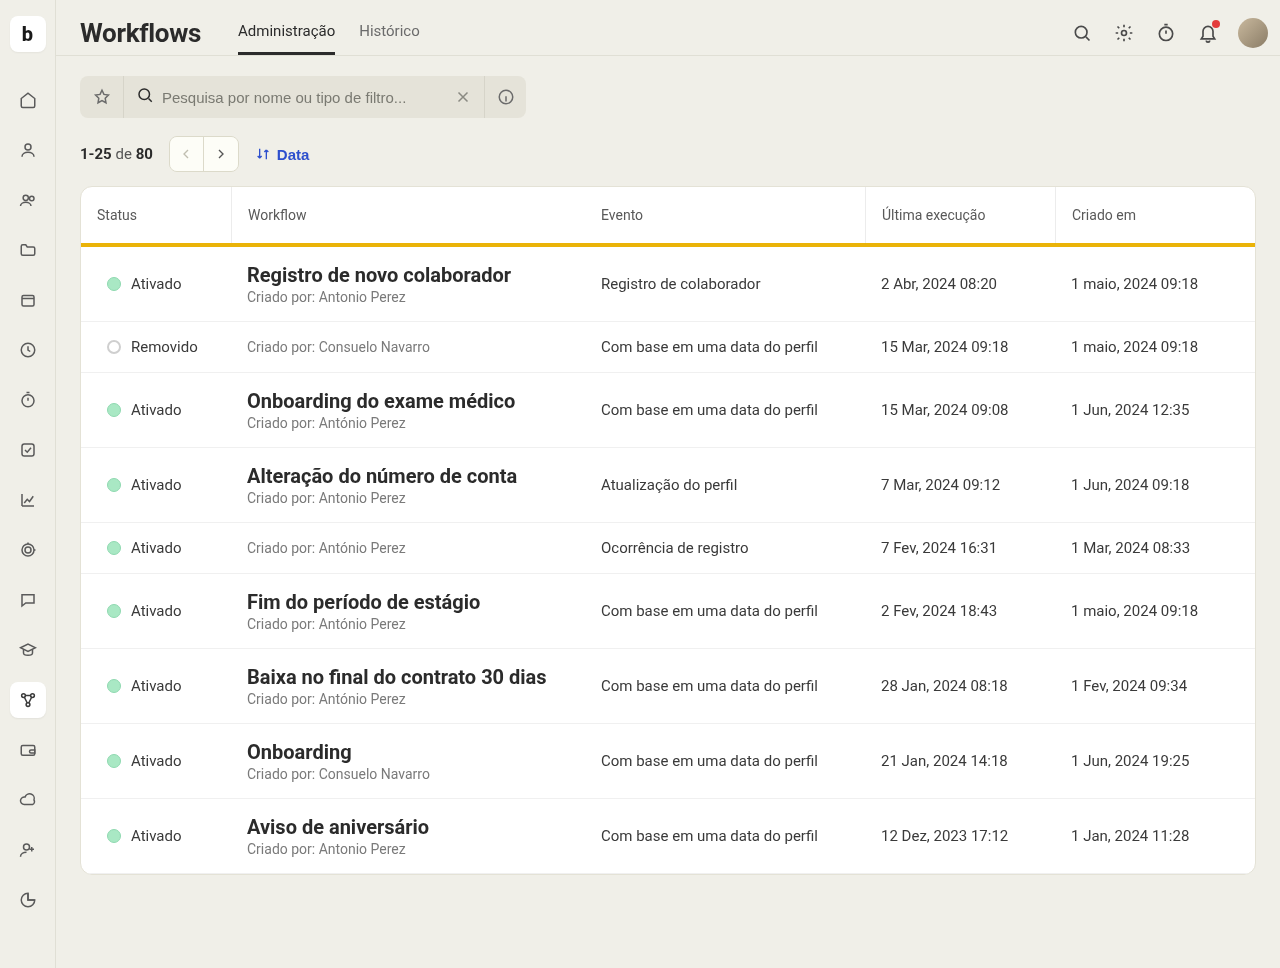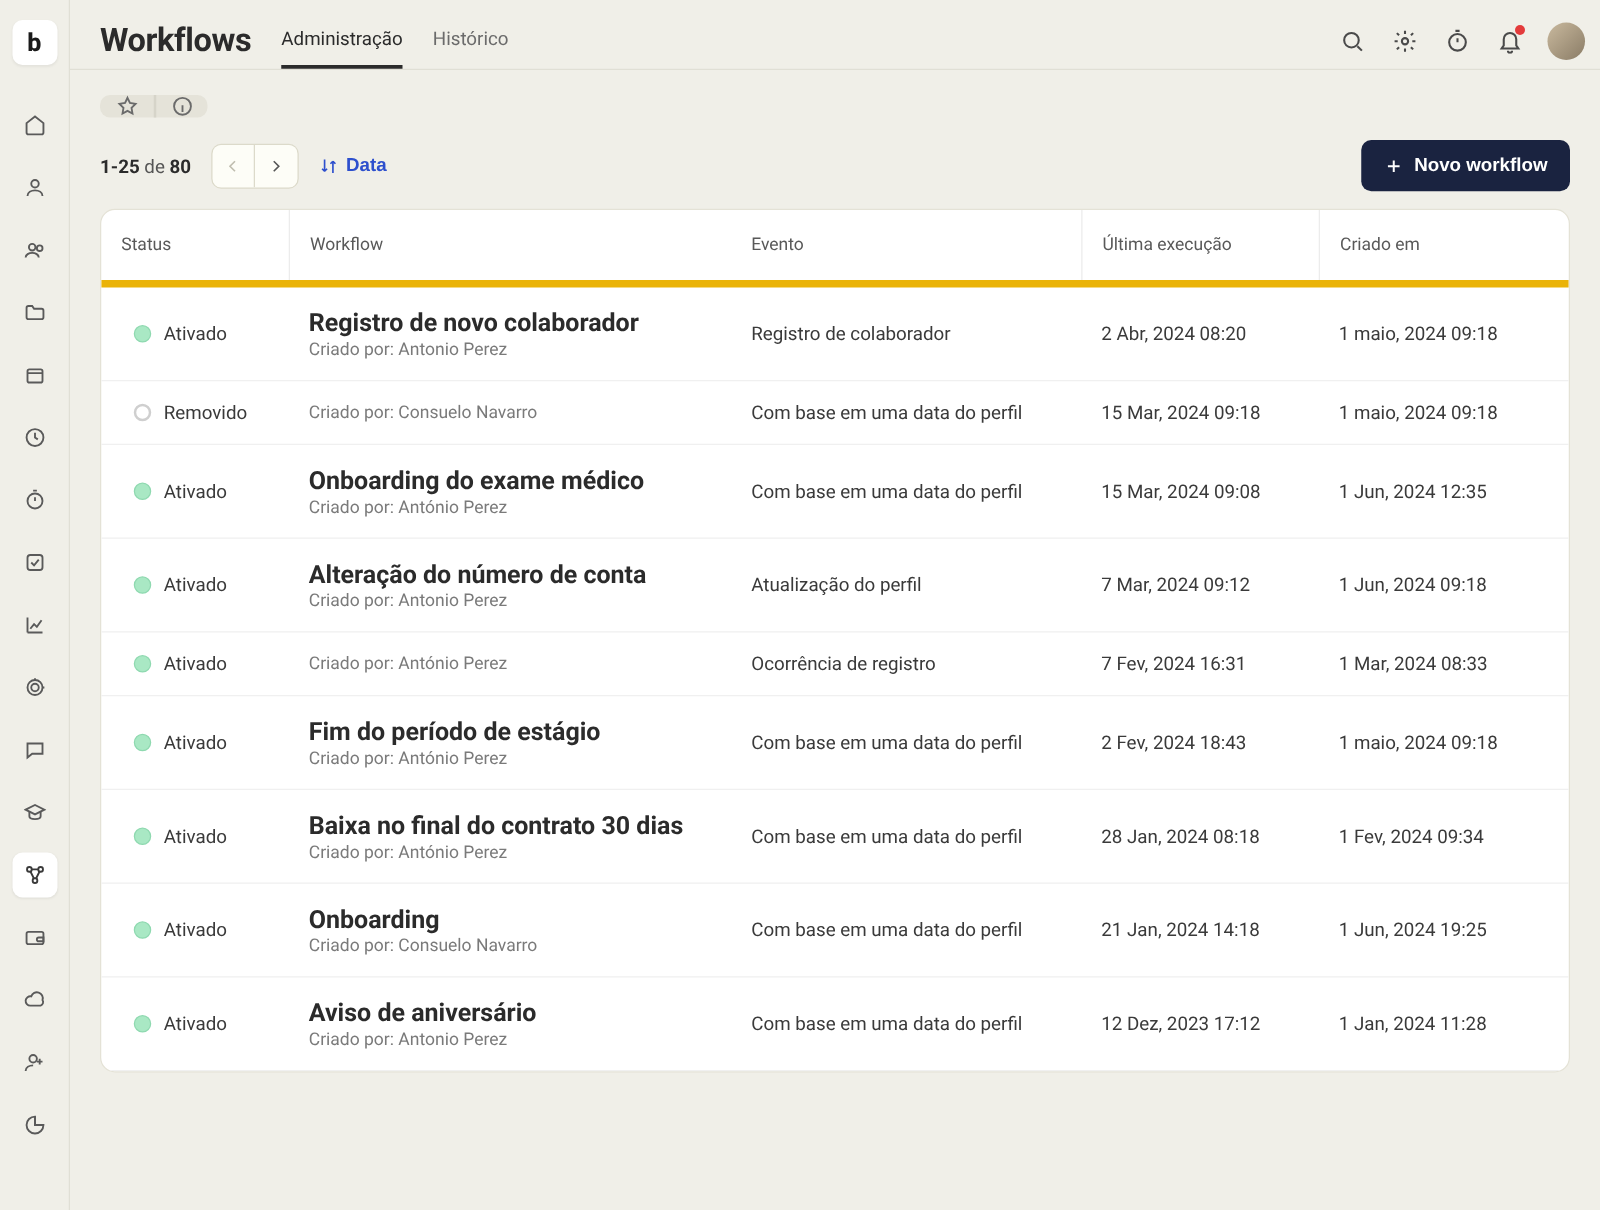--- a/index.html
+++ b/index.html
@@ -55,21 +55,21 @@
 .main {
   margin-left: 56px;
   padding: 0;
 }
 
 
 .header {
   display: flex;
   align-items: center;
   padding: 10px 12px 0 24px;
-  gap: 24px;
+  gap: 37px;
 }
 .header-title { font-size: 26px; font-weight: 700; color: #2b2b2b; letter-spacing: -0.3px;}
 .tabs { display: flex; gap: 24px; align-items: flex-end; }
 .tab {
   font-size: 15px;
   color: #6b6b6b;
   padding: 12px 0 12px 0;
   cursor: pointer;
   border-bottom: 3px solid transparent;
 }
@@ -170,21 +170,21 @@
 
 .table-wrap {
   margin: 0 24px 24px 24px;
   background:#fff; border:1px solid #e4e2d6; border-radius:12px;
   overflow:hidden;
 }
 .table { width:100%; }
 .thead {
   display:grid;
   grid-template-columns: 150px 1fr 280px 190px 200px;
-  border-bottom:6px solid #eab308;
+  border-bottom:4px solid #eab308;
 }
 .th {
   padding:20px 16px; font-size:14px; color:#595959;
 }
 .th.sep { border-left:1px solid #ececec; }
 .tbody .row {
   display:grid;
   grid-template-columns: 150px 1fr 280px 190px 200px;
   border-bottom:1px solid #f0f0f0;
   padding: 14px 0;
@@ -437,20 +437,31 @@
   </div>
   <hr class="header-divider">
 
   <div class="filter-bar">
     <div class="filter-group">
       <div class="filter-star">
           <svg viewBox="0 0 24 24">
             <use href="#i-star"></use>
           </svg>
         </div>
+      <div class="filter-search">
+        <span><svg viewBox="0 0 24 24">
+              <use href="#i-search"></use>
+            </svg></span>
+        <input type="text" placeholder="Pesquisa por nome ou tipo de filtro..." style="">
+        <span class="filter-clear">
+            <svg viewBox="0 0 24 24">
+              <use href="#i-x"></use>
+            </svg>
+          </span>
+      </div>
       <div class="filter-info">
           <svg viewBox="0 0 24 24">
             <use href="#i-info"></use>
           </svg>
         </div>
     </div>
   </div>
 
   <div class="controls-row">
     <div class="page-info">
@@ -470,26 +481,20 @@
           </svg>
         </button>
     </div>
     <button class="sort-btn">
       <svg viewBox="0 0 24 24">
           <use href="#i-sort"></use>
         </svg>
       <span>Data</span>
     </button>
     <div class="controls-spacer"></div>
-    <button class="new-btn">
-      <svg viewBox="0 0 24 24">
-          <use href="#i-plus"></use>
-        </svg>
-      <span>Novo workflow</span>
-    </button>
   </div>
 
   <div class="table-wrap">
     <div class="table">
       <div class="thead">
         <div class="th">Status</div>
         <div class="th sep">Workflow</div>
         <div class="th">Evento</div>
         <div class="th sep">Última execução</div>
         <div class="th sep">Criado em</div>

